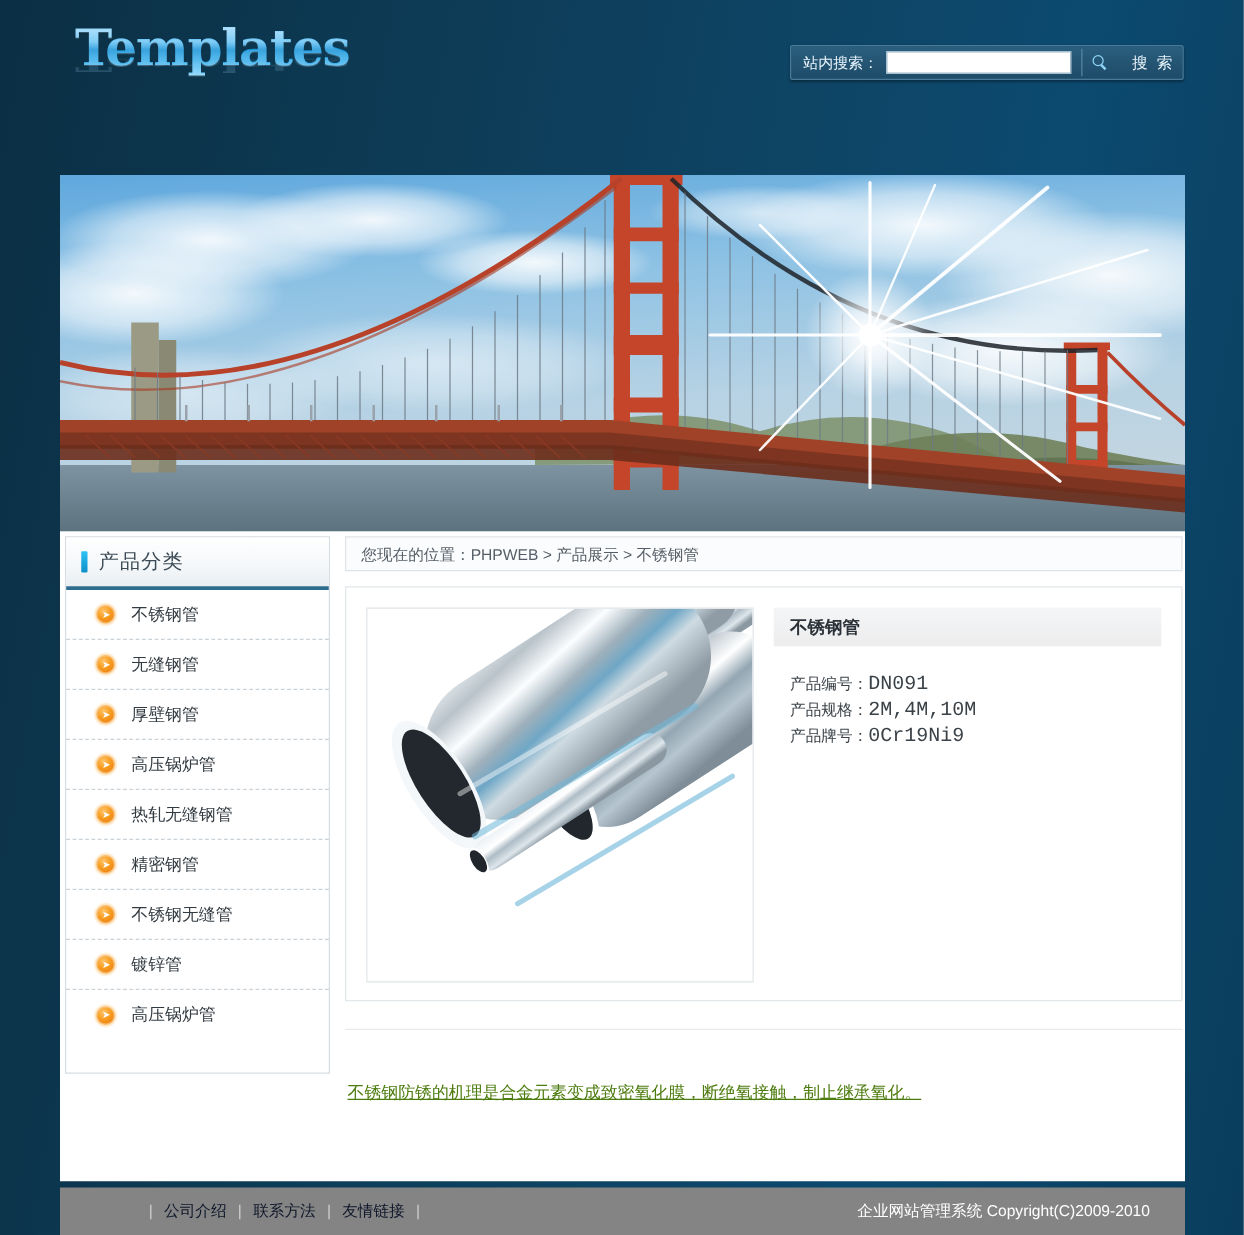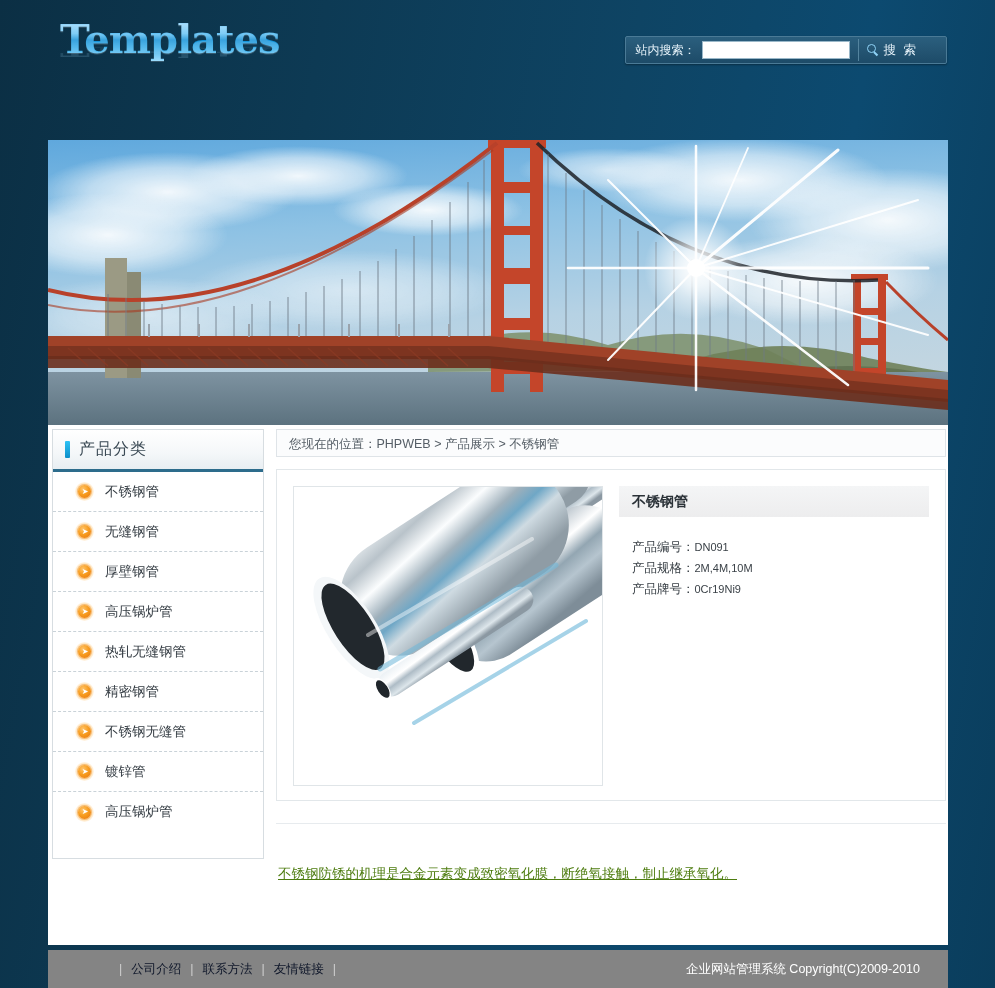--- a/index.html
+++ b/index.html
@@ -91,22 +91,22 @@
     color: #333;
   }
   .search-divider {
     width: 1px;
     background: #54849f;
     margin: 2px 6px 2px 8px;
   }
   .search-btn {
     display: flex;
     align-items: center;
-    gap: 5px;
-    padding: 0 28px 0 2px;
+    gap: 20px;
+    padding: 0 6px 0 2px;
     background: transparent;
     border: none;
     color: #eaf5fc;
     font-size: 12.5px;
     cursor: pointer;
     font-family: "Liberation Sans", sans-serif;
     letter-spacing: 2px;
   }
   .mag {
     display: inline-block;
@@ -304,21 +304,21 @@
   .prod-rows {
     margin-top: 20px;
     padding-left: 13px;
   }
   .prod-row {
     font-size: 12.5px;
     color: #3a4147;
     line-height: 21px;
     font-family: "Liberation Sans", sans-serif;
   }
-  .prod-row .val { font-family: Liberation Sans, sans-serif; font-size: 11px; }
+  .prod-row .val { font-family: Liberation Mono, monospace; font-size: 16px; }
   .desc-sep {
     clear: both;
     margin-top: 22px;
     border-top: 1px solid #e7ebee;
   }
   .desc {
     margin-top: 38px;
     font-size: 13.5px;
     color: #4d7c0f;
     line-height: 24px;

